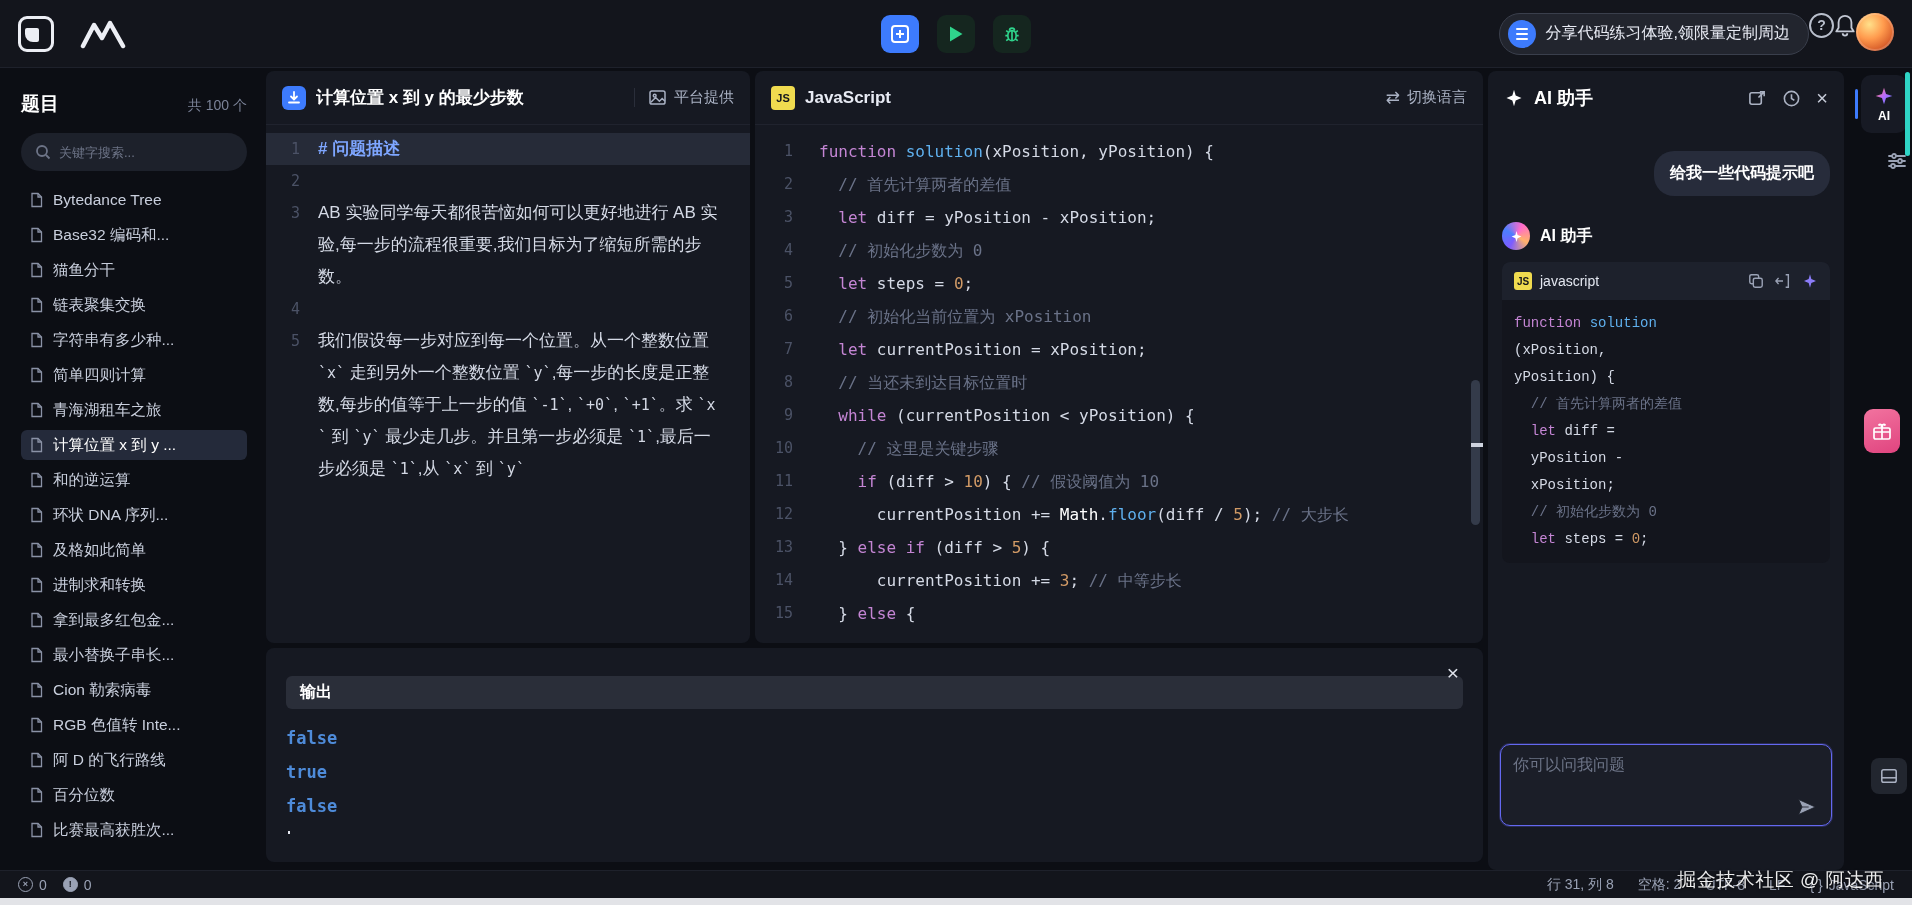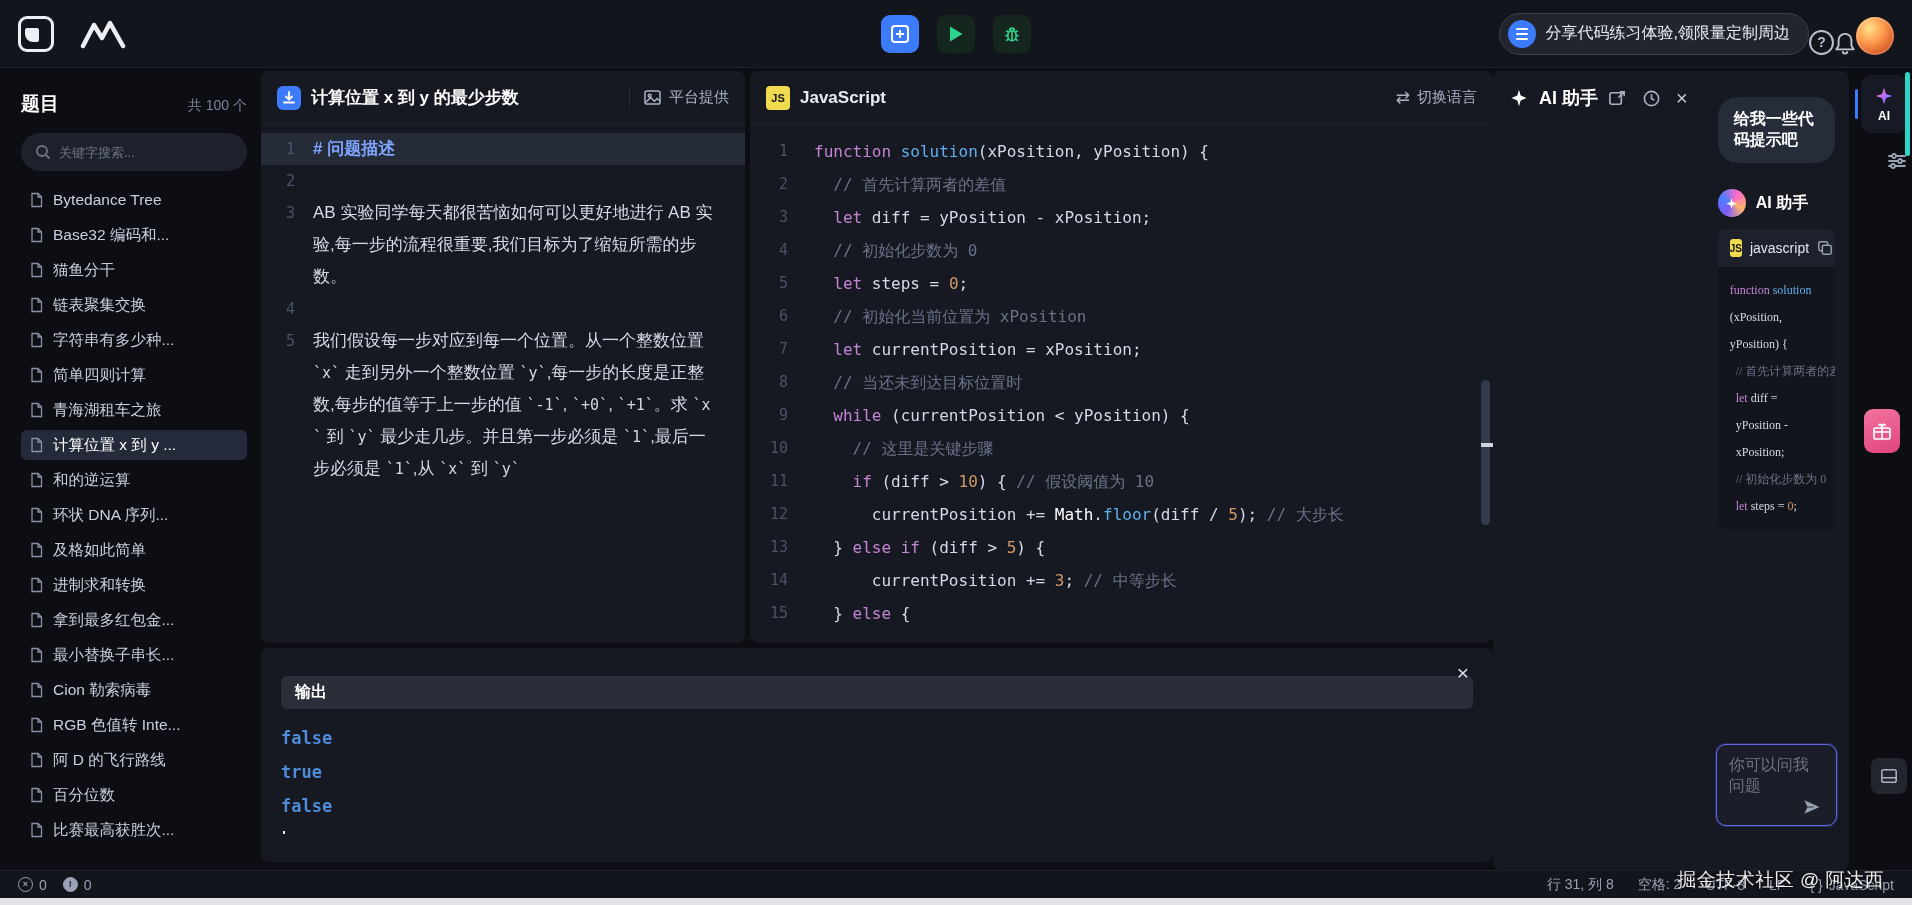--- a/index.html
+++ b/index.html
@@ -7,29 +7,29 @@
 
 
 .topbar{height:68px;display:flex;align-items:center;padding:0 18px;background:#13151c;border-bottom:1px solid #1e212b;position:relative;z-index:5}
 .logos{display:flex;align-items:center;gap:26px}
 .logo-sq{width:36px;height:36px;border:3px solid #eceef4;border-radius:9px;position:relative}
 .logo-sq::after{content:"";position:absolute;left:4px;top:9px;width:14px;height:14px;background:#eceef4;border-radius:2px 2px 2px 8px}
 .tb-center{position:absolute;left:50%;transform:translateX(-50%);display:flex;gap:18px;align-items:center}
 .tb-btn{width:38px;height:38px;border-radius:9px;display:flex;align-items:center;justify-content:center;cursor:pointer}
 .tb-new{background:#3d7bfd}
 .tb-run,.tb-debug{background:#15261f}
-.tb-right{margin-left:auto;display:flex;align-items:flex-end;}
+.tb-right{margin-left:auto;display:flex;align-items:flex-start;}
 .share-pill{height:42px;border-radius:21px;background:#22252e;border:1px solid #3a3f4c;display:flex;align-items:center;gap:10px;padding:0 18px 0 8px;font-size:16px;color:#e8ebf4;cursor:pointer}
 .pill-ic{width:28px;height:28px;border-radius:50%;background:#3d7bfd;display:flex;flex-direction:column;align-items:center;justify-content:center;gap:3px;flex-shrink:0}
 .pill-ic i{display:block;width:12px;height:2px;background:#fff;border-radius:1px}
 .help{width:25px;height:25px;border-radius:50%;border:2px solid #b9bfcc;color:#b9bfcc;font-size:14px;font-weight:700;display:flex;align-items:center;justify-content:center;cursor:pointer}
 .avatar{width:38px;height:38px;border-radius:50%;background:radial-gradient(circle at 35% 30%,#ffe08a 0%,#ff9a4d 40%,#d95f2b 72%,#7a3a16 100%);box-shadow:inset 0 0 0 2px rgba(255,255,255,.18);cursor:pointer}
 
 
-.layout{display:flex;padding:3px 5px 0 3px;height:802px}
+.layout{display:flex;gap:5px;padding:3px 5px 0 3px;height:802px}
 
 
 .sidebar{width:258px;padding:20px 14px 0 18px;flex-shrink:0}
 .sb-head{display:flex;align-items:baseline;justify-content:space-between}
 .sb-title{font-size:19px;font-weight:700;color:#fff}
 .sb-count{font-size:14px;color:#7b8398}
 .search{margin-top:16px;height:38px;background:#1d212b;border-radius:19px;display:flex;align-items:center;gap:8px;padding:0 14px}
 .search input{flex:1;min-width:0;background:transparent;border:0;outline:0;color:#d5dae6;font-size:13px;font-family:inherit}
 .search input::placeholder{color:#6d7487}
 .plist{margin-top:14px;display:flex;flex-direction:column;gap:5px}
@@ -72,41 +72,41 @@
 .ruler-dash{position:absolute;right:0;top:318px;width:12px;height:4px;background:#cfd4e0}
 
 
 .out{height:214px;position:relative;padding:28px 20px;flex-shrink:0}
 .out-tab{display:inline-block;background:#2a2e39;color:#fff;font-weight:700;font-size:16px;padding:6px 14px;border-radius:6px;cursor:pointer}
 .out-close{position:absolute;right:24px;top:14px;font-size:21px;color:#dfe3ec;cursor:pointer;line-height:1}
 .out-lines{margin-top:12px;font-family:"DejaVu Sans Mono",monospace;font-size:17px;font-weight:700;line-height:34px;color:#4e8bd9}
 .out-cursor{width:2px;height:20px;background:#e6e9f2;margin:8px 0 0 2px}
 
 
-.ai{width:356px;flex-shrink:0;background:#161922;border-radius:8px;display:flex;flex-direction:row;overflow:hidden}
+.ai{width:356px;flex-shrink:0;background:#161922;border-radius:8px;display:flex;flex-direction:column;overflow:hidden}
 .ai-head{height:54px;display:flex;align-items:center;gap:10px;padding:0 16px;flex-shrink:0}
 .ai-title{font-size:18px;font-weight:700;color:#fff;flex:1}
 .ai-hicons{display:flex;gap:15px;align-items:center;color:#aab1c2}
 .ai-hicons .ic{cursor:pointer;display:flex}
 .ai-close{font-size:20px;color:#c7ccd9;cursor:pointer;line-height:1}
 .ai-body{flex:1;position:relative;overflow:hidden;padding:12px 14px}
 .msg-user{display:flex;justify-content:flex-end;align-items:center;gap:10px}
 .uname{font-size:15px;color:#e8ebf4}
 .uavatar{width:28px;height:28px;border-radius:50%;background:radial-gradient(circle at 35% 30%,#ffe08a,#ff9a4d 45%,#c2571f 82%)}
 .ububble{margin:14px 0 0 auto;width:fit-content;background:#272c3b;border-radius:20px;padding:12px 16px;font-size:16px;font-weight:600;color:#fff}
 .msg-ai{margin-top:26px;display:flex;align-items:center;gap:10px}
 .aavatar{width:28px;height:28px;border-radius:50%;background:conic-gradient(from 210deg,#7c5cff,#4c7fff,#ff6bcb,#ffb26b,#7c5cff);display:flex;align-items:center;justify-content:center;flex-shrink:0}
 .aname{font-size:16px;font-weight:700;color:#fff}
 .code-card{margin-top:12px;background:#13151d;border-radius:8px;overflow:hidden}
 .cc-head{height:38px;background:#1d212c;display:flex;align-items:center;gap:8px;padding:0 12px}
 .cc-badge{width:18px;height:18px;background:#f0db4f;color:#14161d;font-size:10px;font-weight:700;border-radius:3px;display:flex;align-items:center;justify-content:center}
 .cc-lang{font-size:14px;color:#e3e7f0;flex:1}
 .cc-icons{display:flex;gap:11px;align-items:center;color:#9aa2b5}
 .cc-icons .ic{cursor:pointer;display:flex}
-.cc-body{padding:10px 12px;font-family:Liberation Serif, serif;font-size:12px;line-height:27px}
+.cc-body{padding:10px 12px;font-family:Liberation Mono, monospace;font-size:14px;line-height:27px}
 .acl{height:27px;white-space:pre}
 .ai-input{position:absolute;left:12px;right:12px;bottom:44px;height:82px;background:#1b1e28;border:1px solid #6468f0;border-radius:10px;box-shadow:0 0 0 1px rgba(100,104,240,.25);padding:10px 12px}
 .ai-input textarea{width:100%;height:46px;background:transparent;border:0;outline:0;resize:none;color:#d5dae6;font-size:16px;font-family:inherit}
 .ai-input textarea::placeholder{color:#6d7487}
 .send{position:absolute;right:14px;bottom:8px;cursor:pointer;display:flex}
 
 
 .rail{width:58px;flex-shrink:0;display:flex;flex-direction:column;align-items:flex-end;padding-top:4px;position:relative}
 .rail-ai{width:46px;height:58px;border-radius:10px;display:flex;flex-direction:column;align-items:center;justify-content:center;gap:3px;position:relative;background:#171a24;cursor:pointer}
 .rail-ai::before{content:"";position:absolute;left:-6px;top:14px;width:3px;height:30px;background:#3d7bfd;border-radius:2px}

